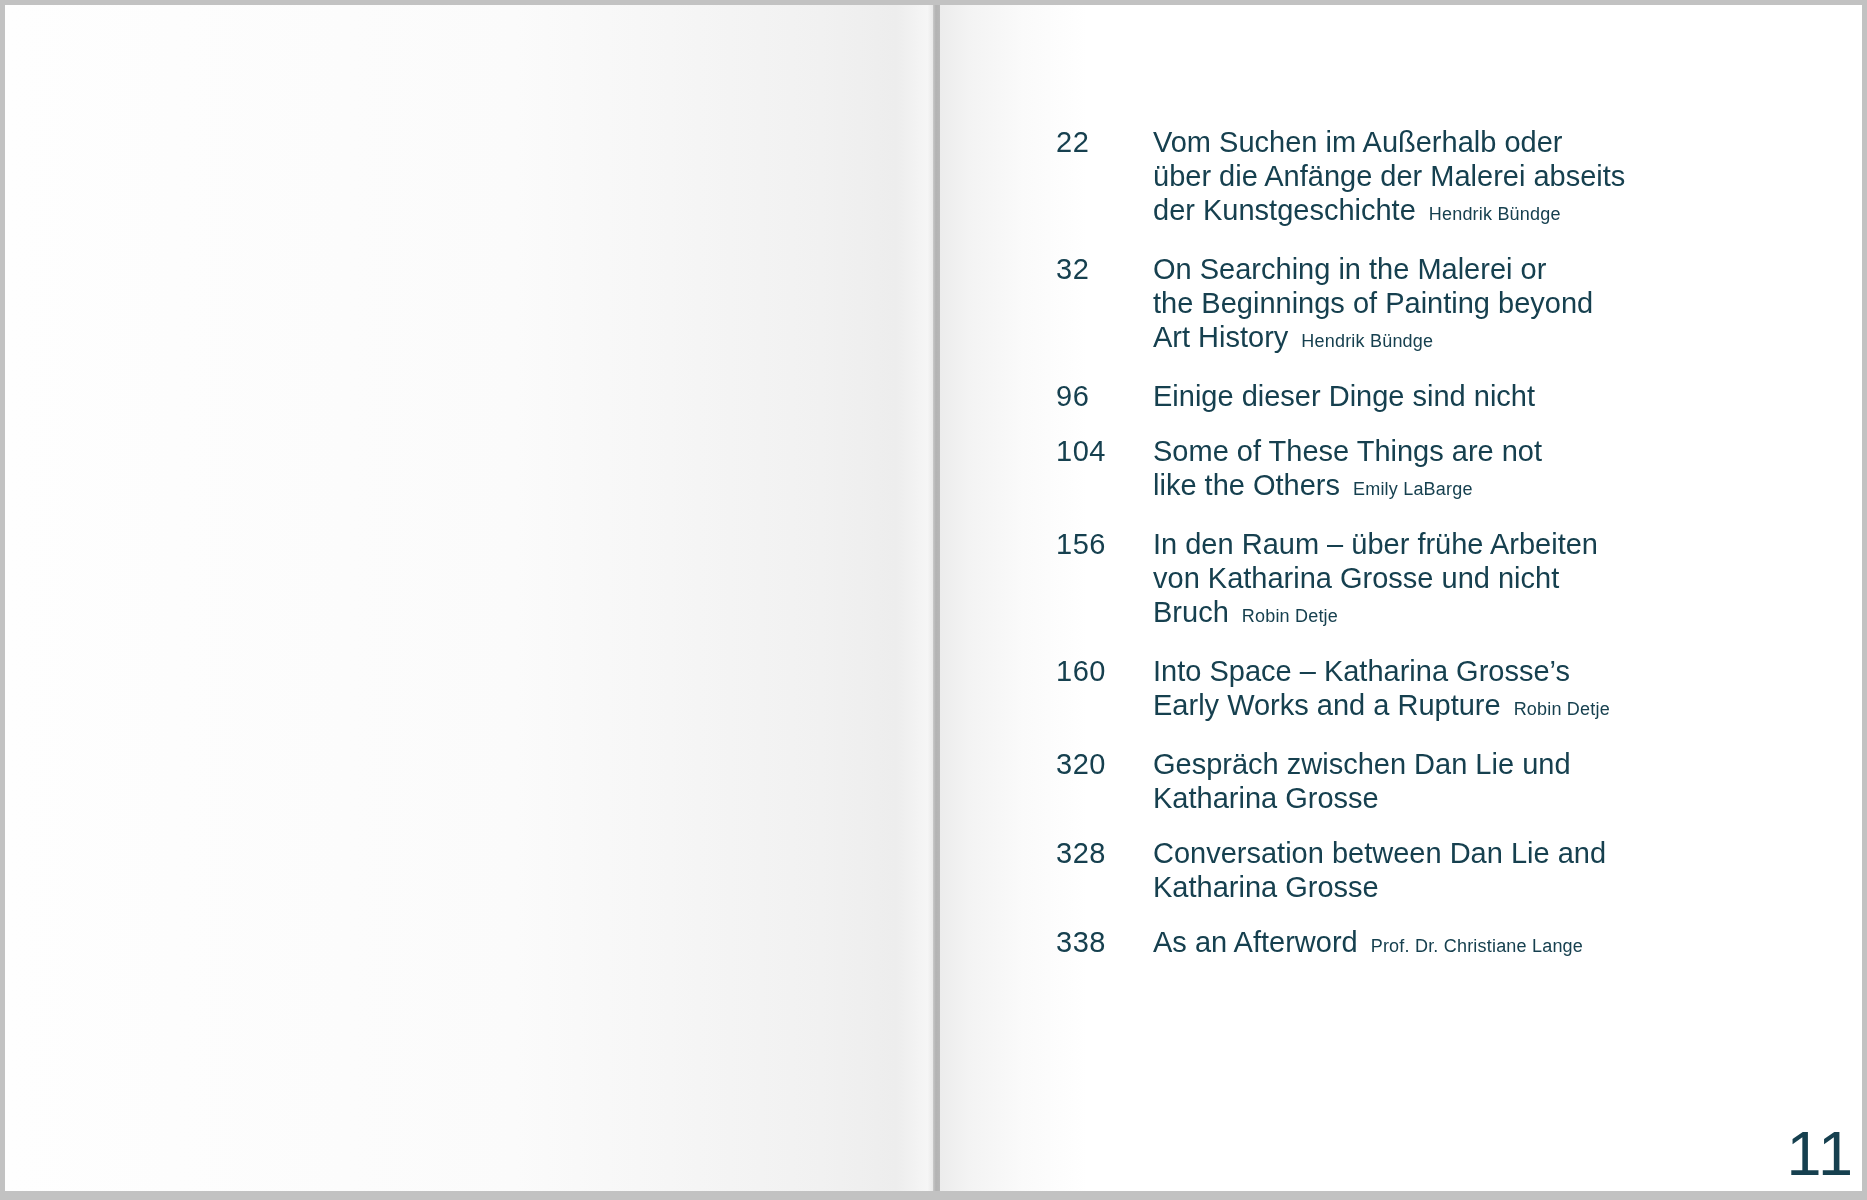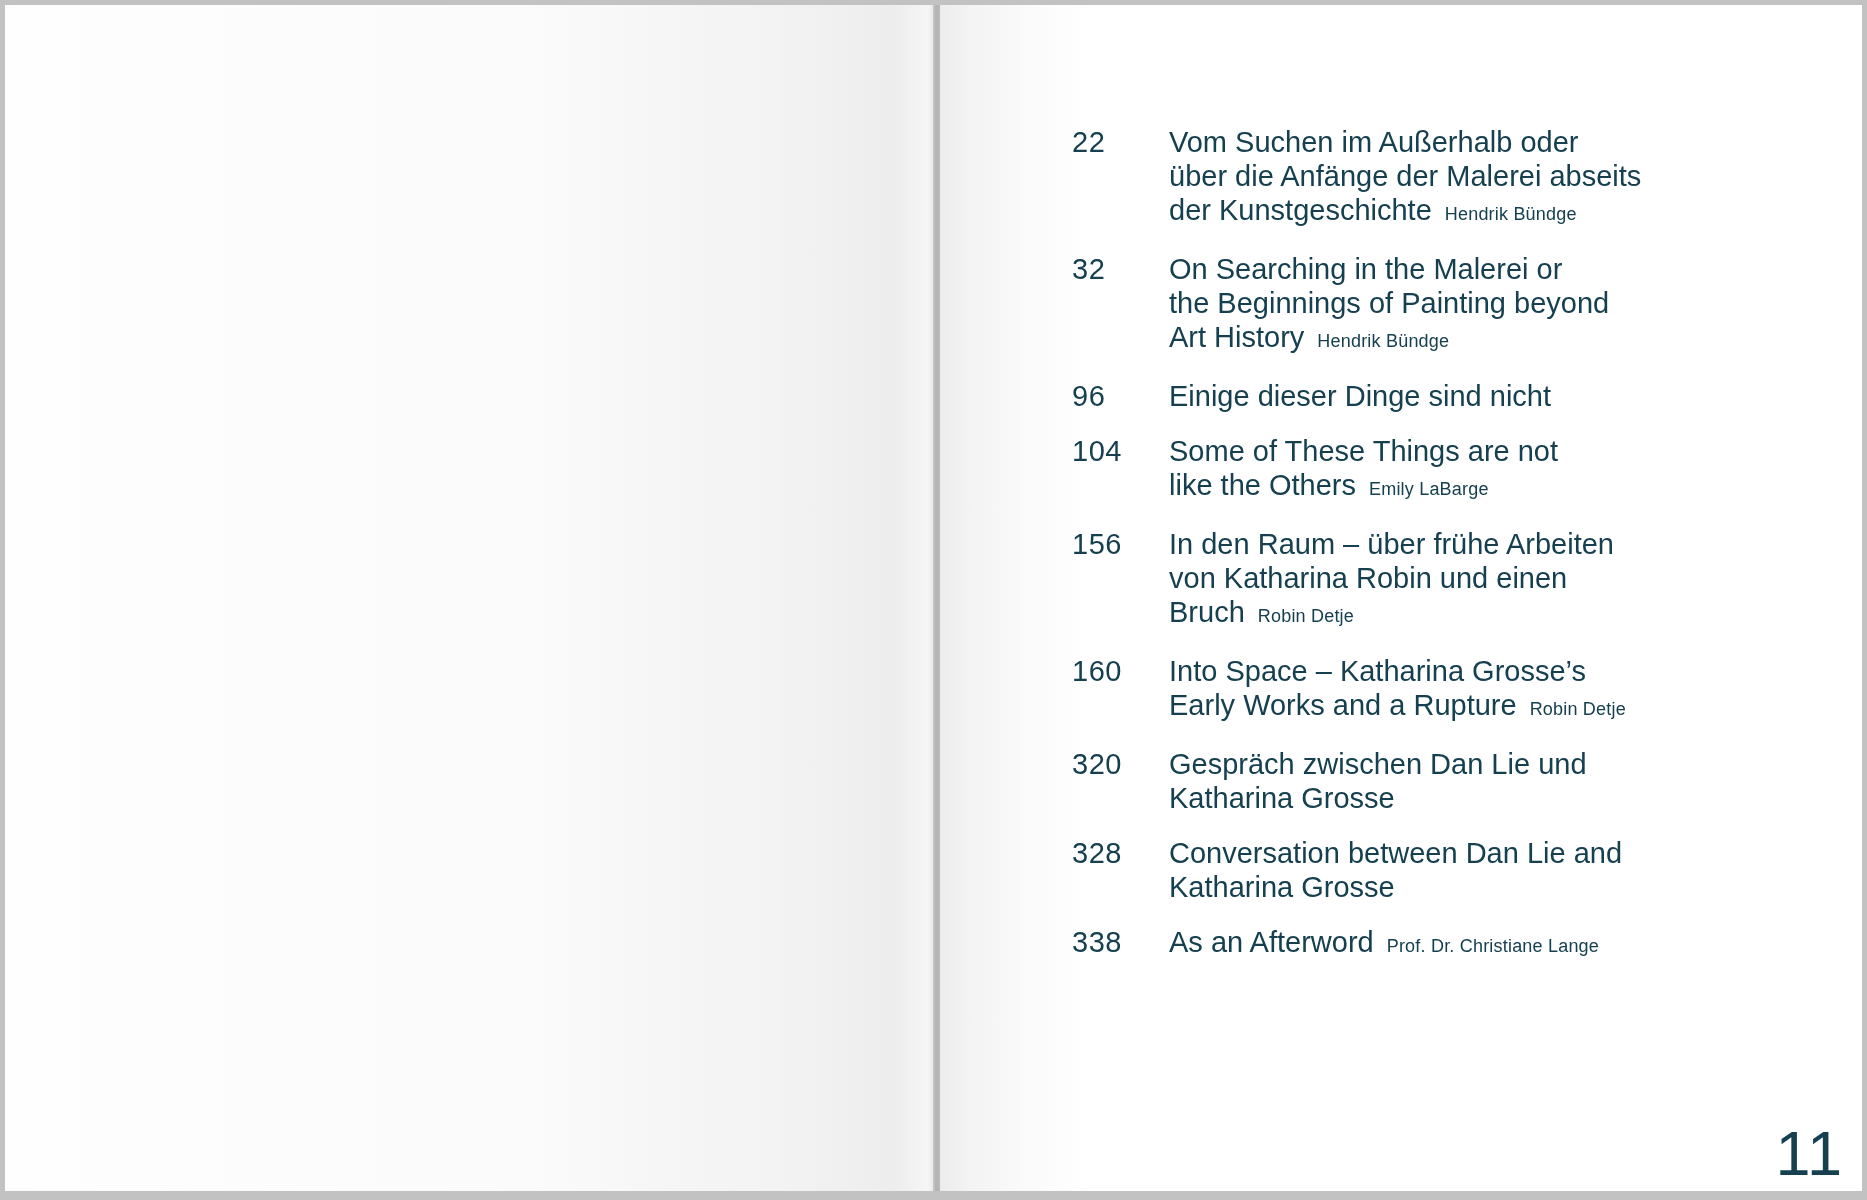--- a/index.html
+++ b/index.html
@@ -46,21 +46,21 @@
     top: 0;
     bottom: 0;
     left: 935px;
     right: 0;
     background: linear-gradient(90deg,
       #ececec 0%, #f3f3f3 3%, #fafafa 9%, #ffffff 16%, #ffffff 100%);
   }
   .toc {
     position: absolute;
     top: 120px;
-    left: 132px;
+    left: 116px;
     color: #16404f;
   }
   .toc-entry {
     display: flex;
     align-items: flex-start;
     margin-bottom: 21px;
   }
   .toc-num {
     width: 97px;
     flex: 0 0 97px;
@@ -75,21 +75,21 @@
   .title-line {
     white-space: nowrap;
   }
   .author {
     font-size: 18px;
     margin-left: 13px;
     letter-spacing: 0.2px;
   }
   .folio {
     position: absolute;
-    right: 19px;
+    right: 8px;
     bottom: 6px;
     color: #16404f;
     font-size: 63px;
     line-height: 1;
     letter-spacing: 1px;
   }
 </style>
 </head>
 <body>
 
@@ -133,21 +133,21 @@
     <div class="toc-title">
               <div class="title-line"><span>Some of These Things are not</span></div>
               <div class="title-line"><span>like the Others</span><span class="author">Emily LaBarge</span></div>
             </div>
   </div>
 
   <div class="toc-entry">
     <div class="toc-num">156</div>
     <div class="toc-title">
               <div class="title-line"><span>In den Raum – über frühe Arbeiten</span></div>
-              <div class="title-line"><span>von Katharina Robin und einen</span></div>
+              <div class="title-line"><span>von Katharina Grosse und nicht</span></div>
               <div class="title-line"><span>Bruch</span><span class="author">Robin Detje</span></div>
             </div>
   </div>
 
   <div class="toc-entry">
     <div class="toc-num">160</div>
     <div class="toc-title">
               <div class="title-line"><span>Into Space – Katharina Grosse’s</span></div>
               <div class="title-line"><span>Early Works and a Rupture</span><span class="author">Robin Detje</span></div>
             </div>

